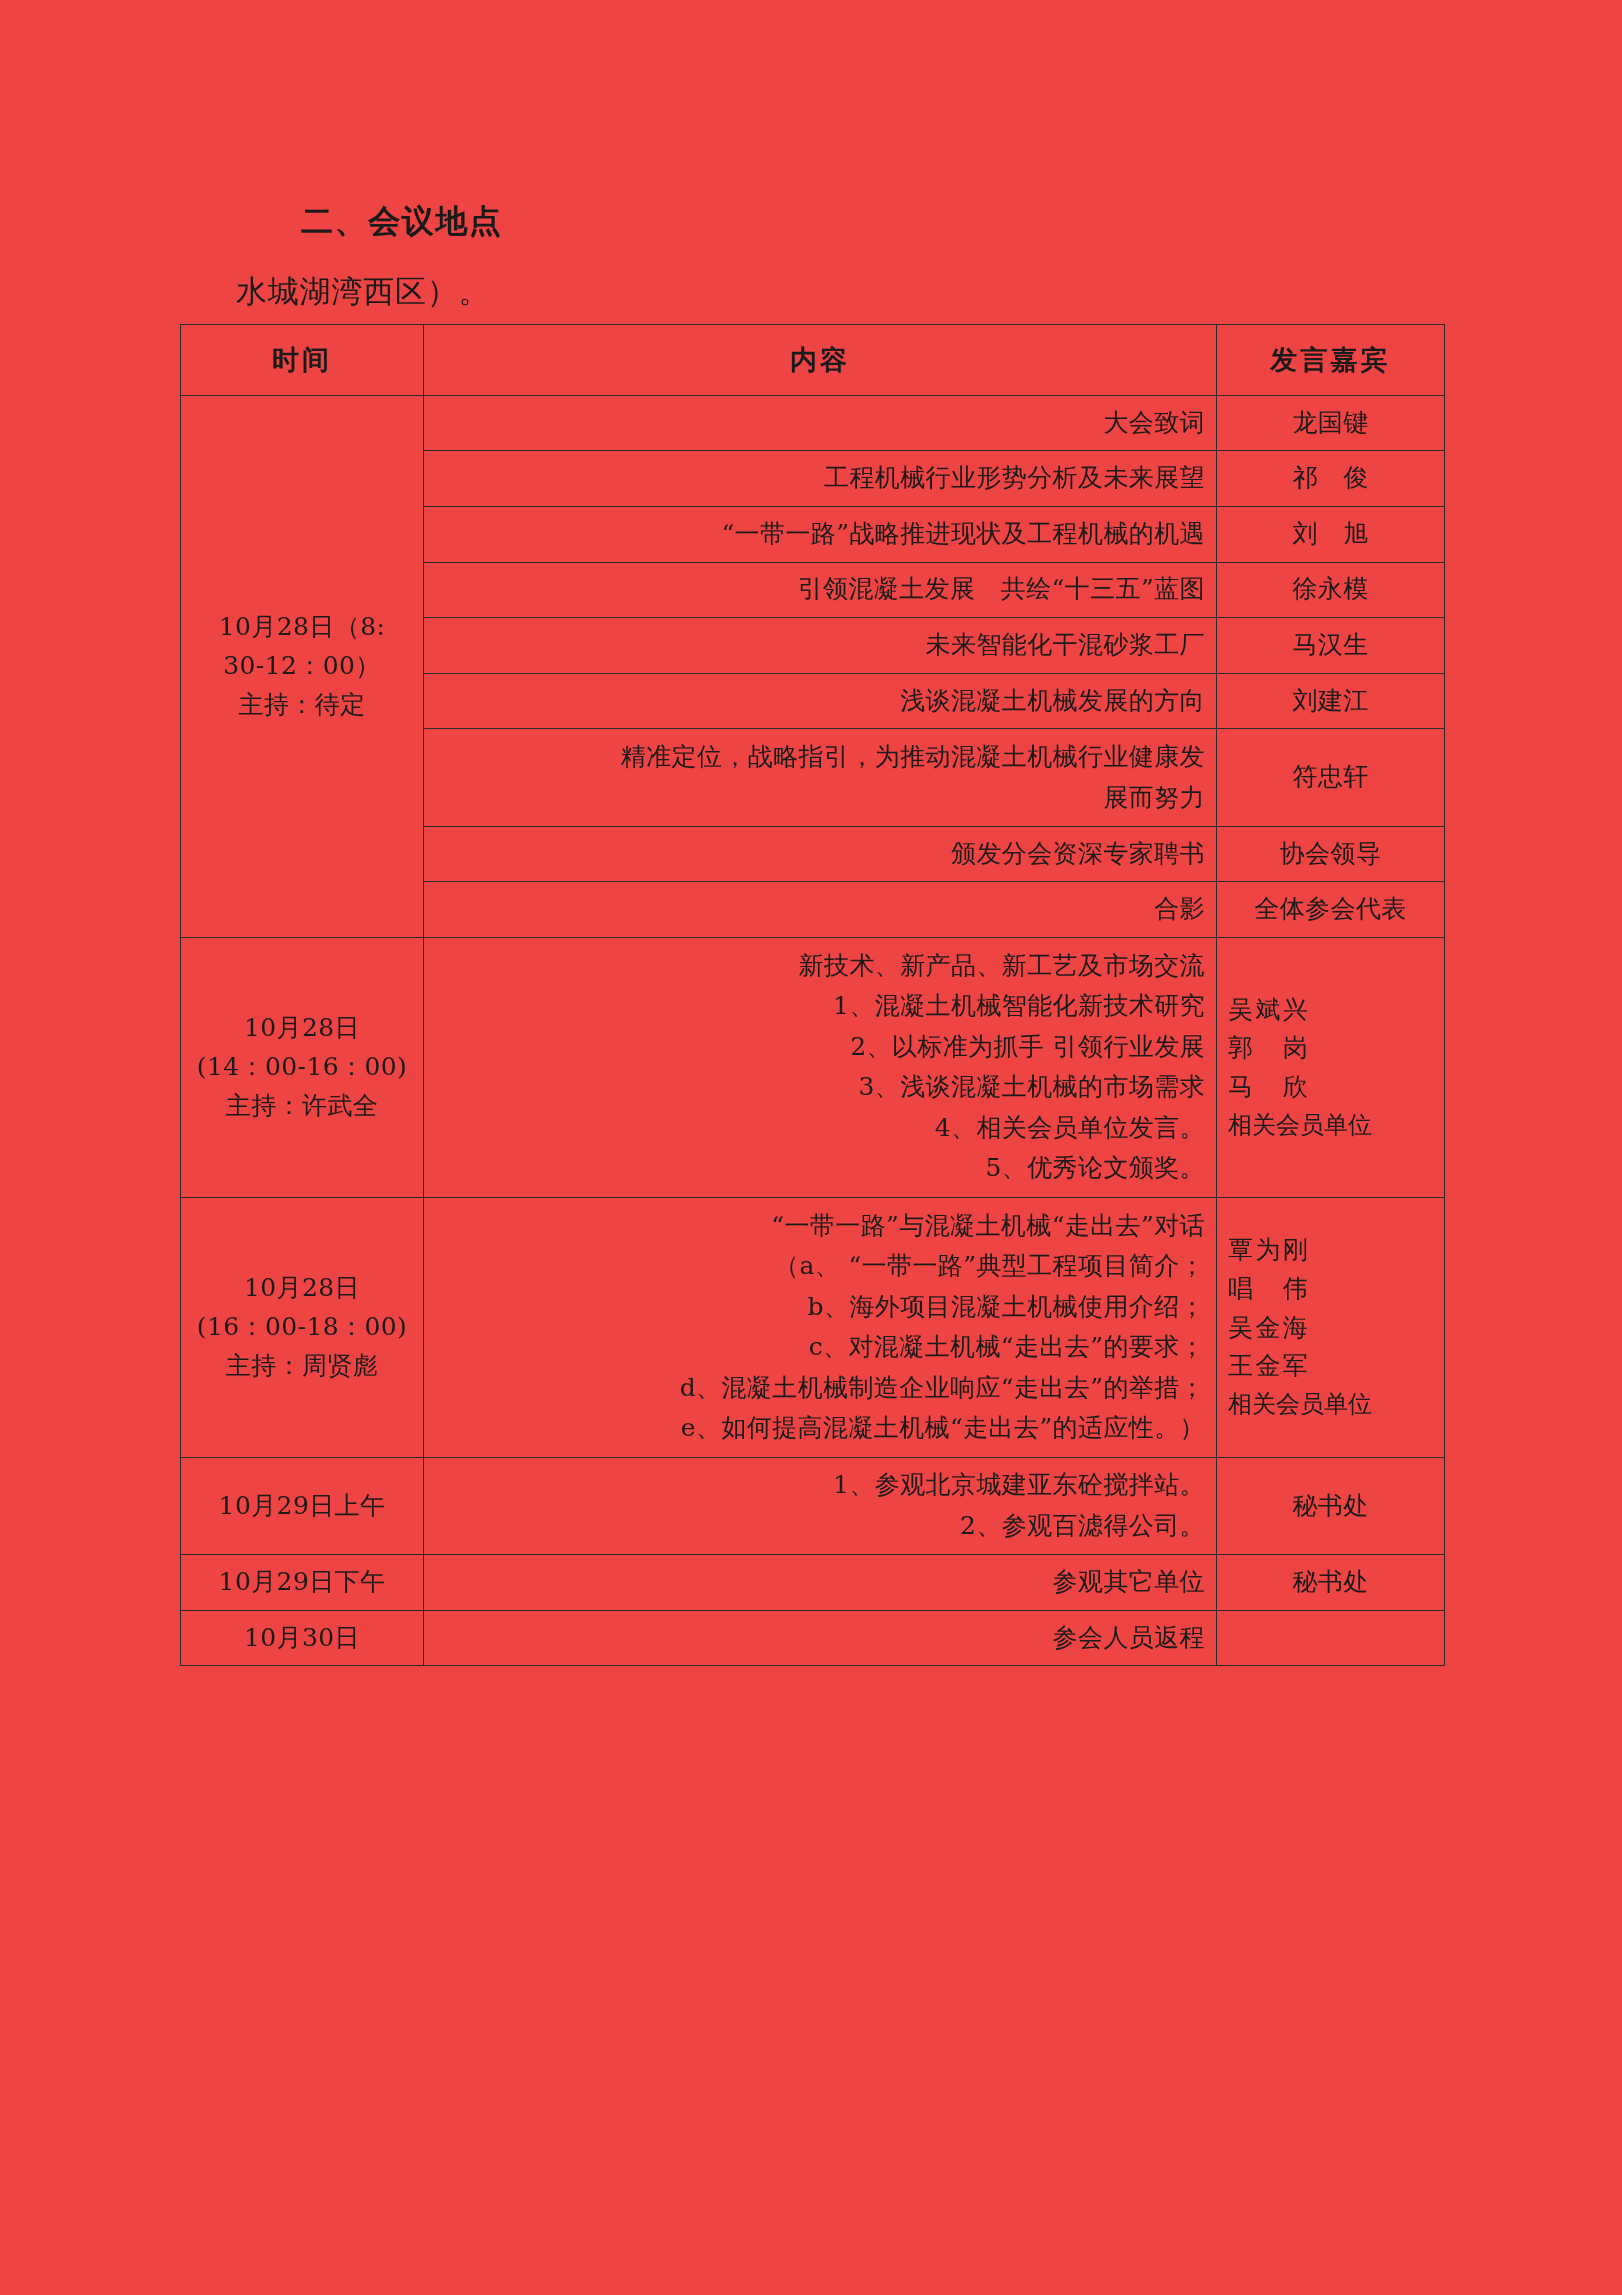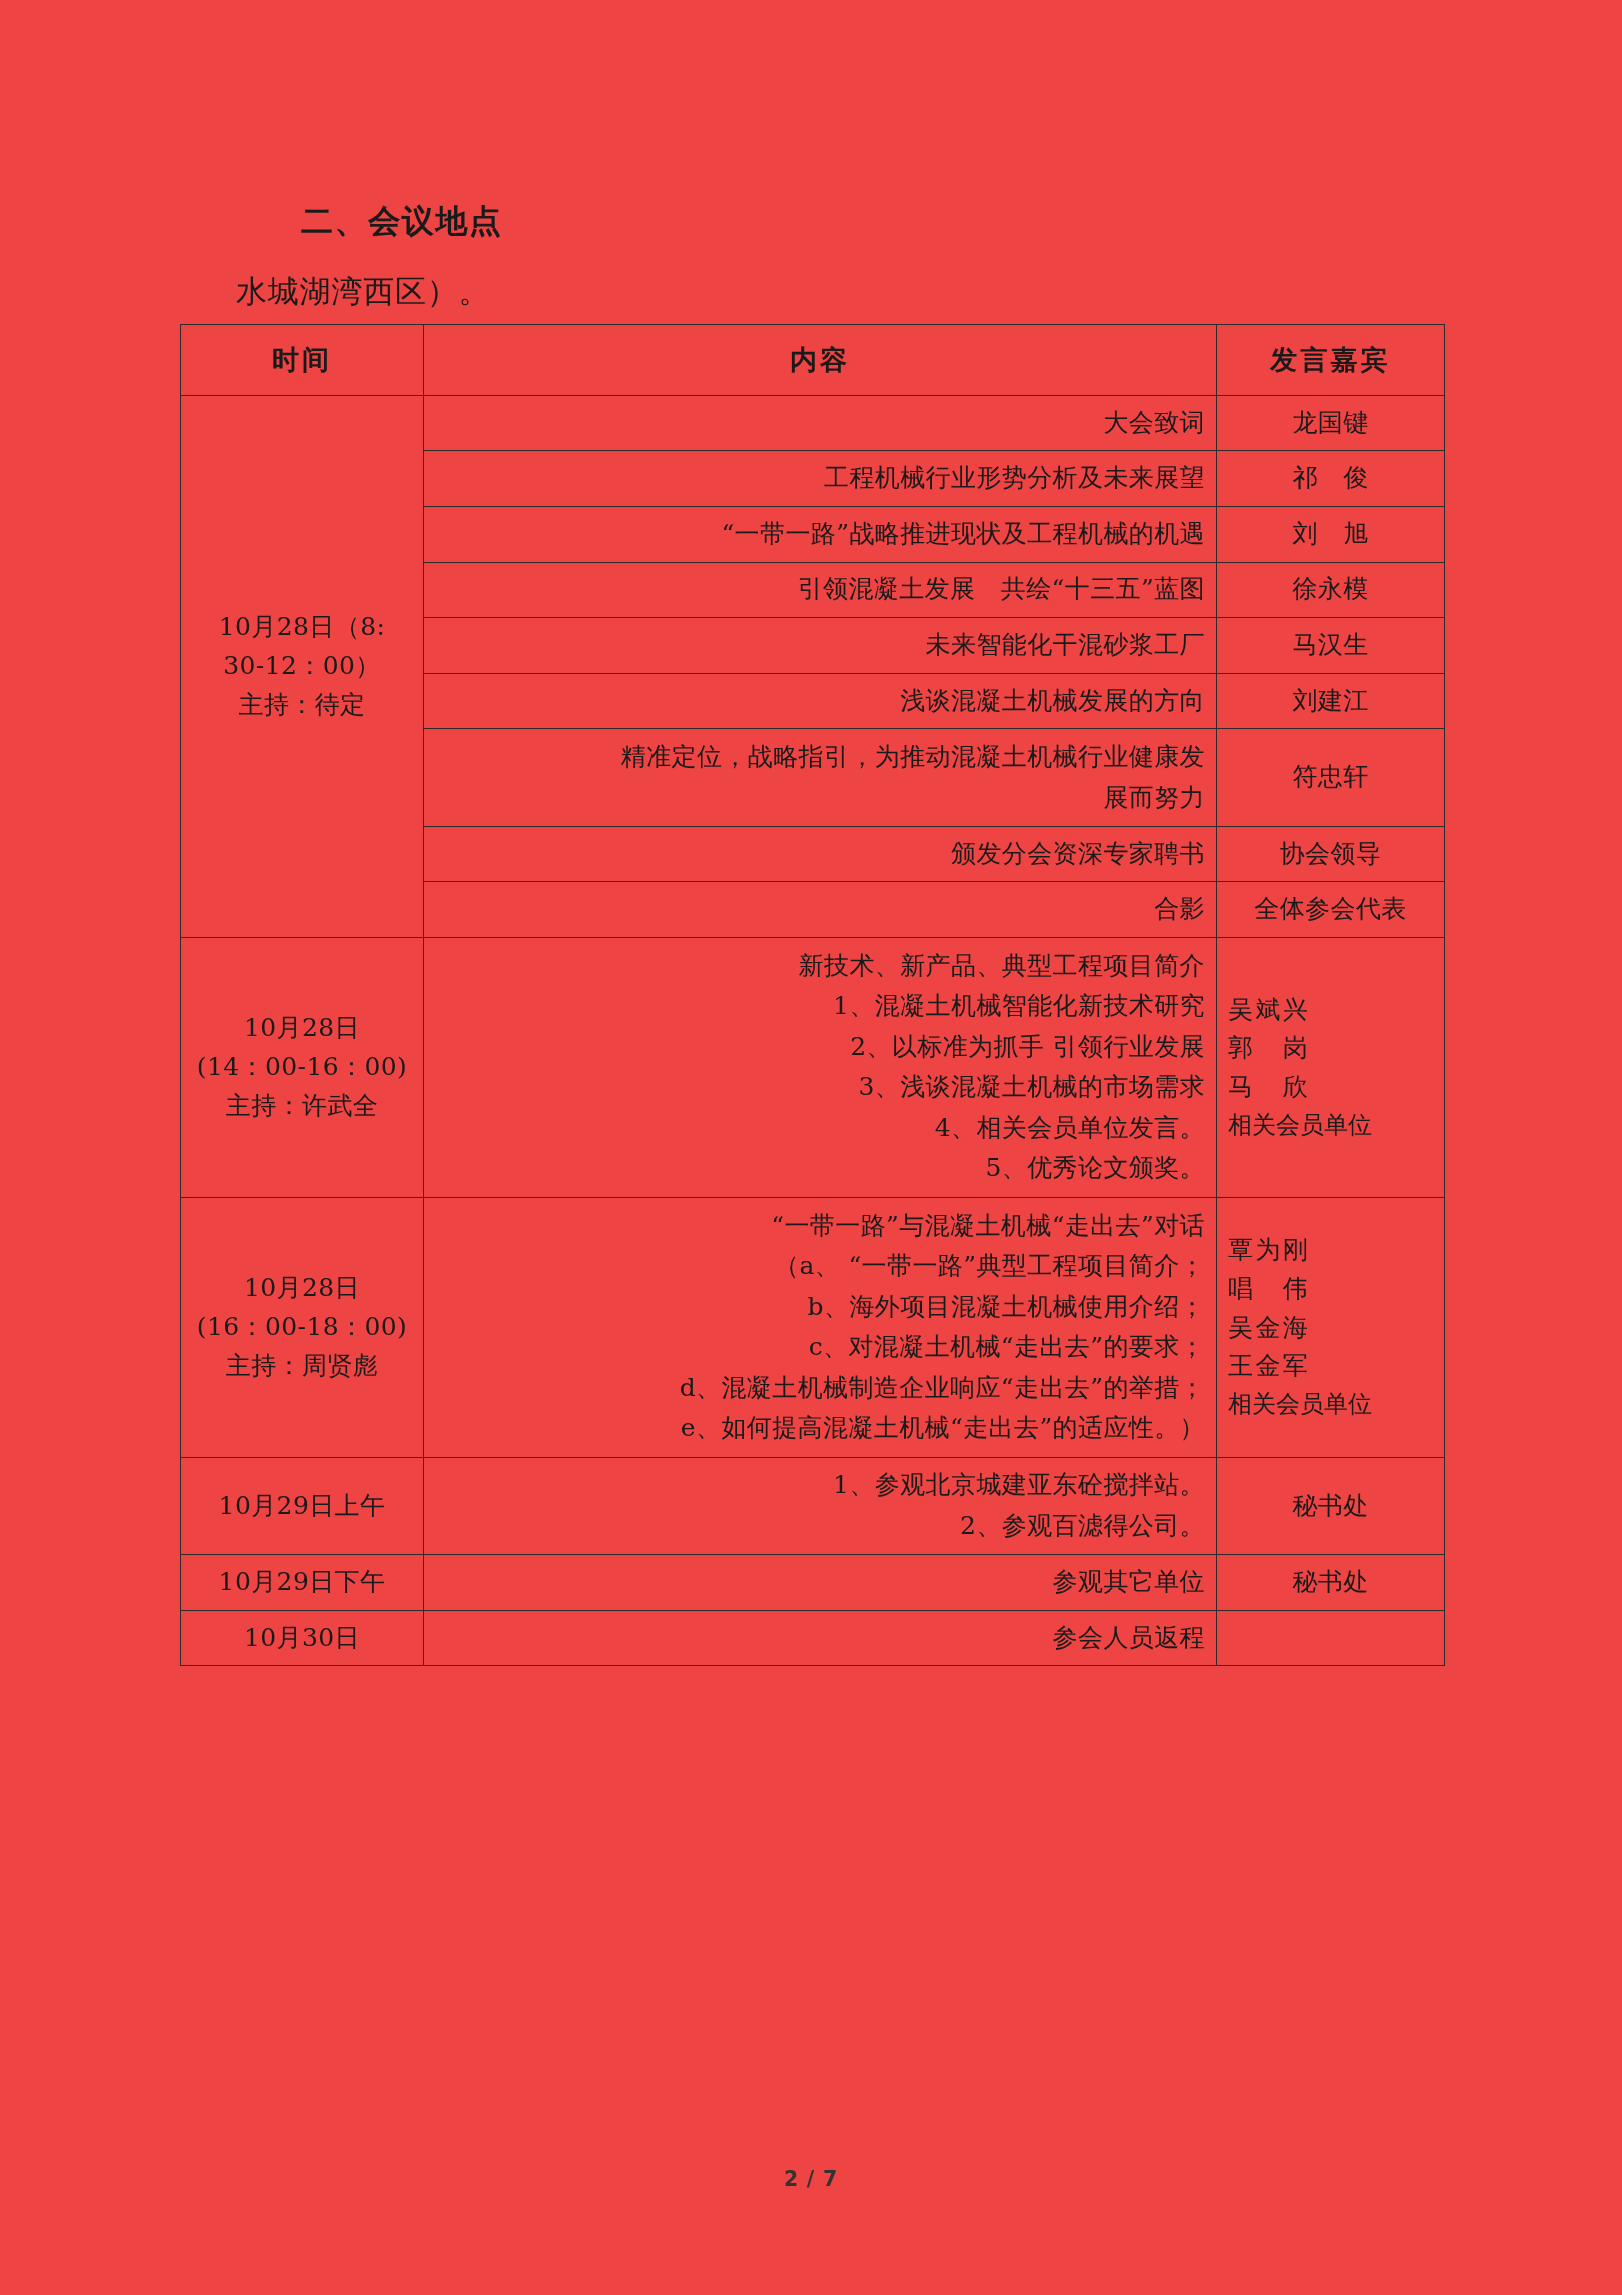--- a/index.html
+++ b/index.html
@@ -199,21 +199,21 @@
           <td class="c-guest">全体参会代表</td>
         </tr>
 
         <tr>
           <td class="c-time">
             <span class="line">10月28日</span><br>
             <span class="line">(14：00-16：00)</span><br>
             <span class="line">主持：许武全</span>
           </td>
           <td class="c-content indent">
-            <span class="line">新技术、新产品、典型工程项目简介</span>
+            <span class="line">新技术、新产品、新工艺及市场交流</span>
             <span class="line">1、混凝土机械智能化新技术研究</span>
             <span class="line">2、以标准为抓手 引领行业发展</span>
             <span class="line">3、浅谈混凝土机械的市场需求</span>
             <span class="line">4、相关会员单位发言。</span>
             <span class="line">5、优秀论文颁奖。</span>
           </td>
           <td class="guest-multi">
             <span class="g">吴斌兴</span>
             <span class="g">郭　岗</span>
             <span class="g">马　欣</span>
@@ -262,15 +262,14 @@
         <tr class="pad-row">
           <td class="c-time">10月30日</td>
           <td class="c-content">参会人员返程</td>
           <td class="c-guest"></td>
         </tr>
 
       </tbody>
     </table>
   </div>
 
-  <div class="footer">2 / 7</div>
 </div>
 
 
 </body></html>

